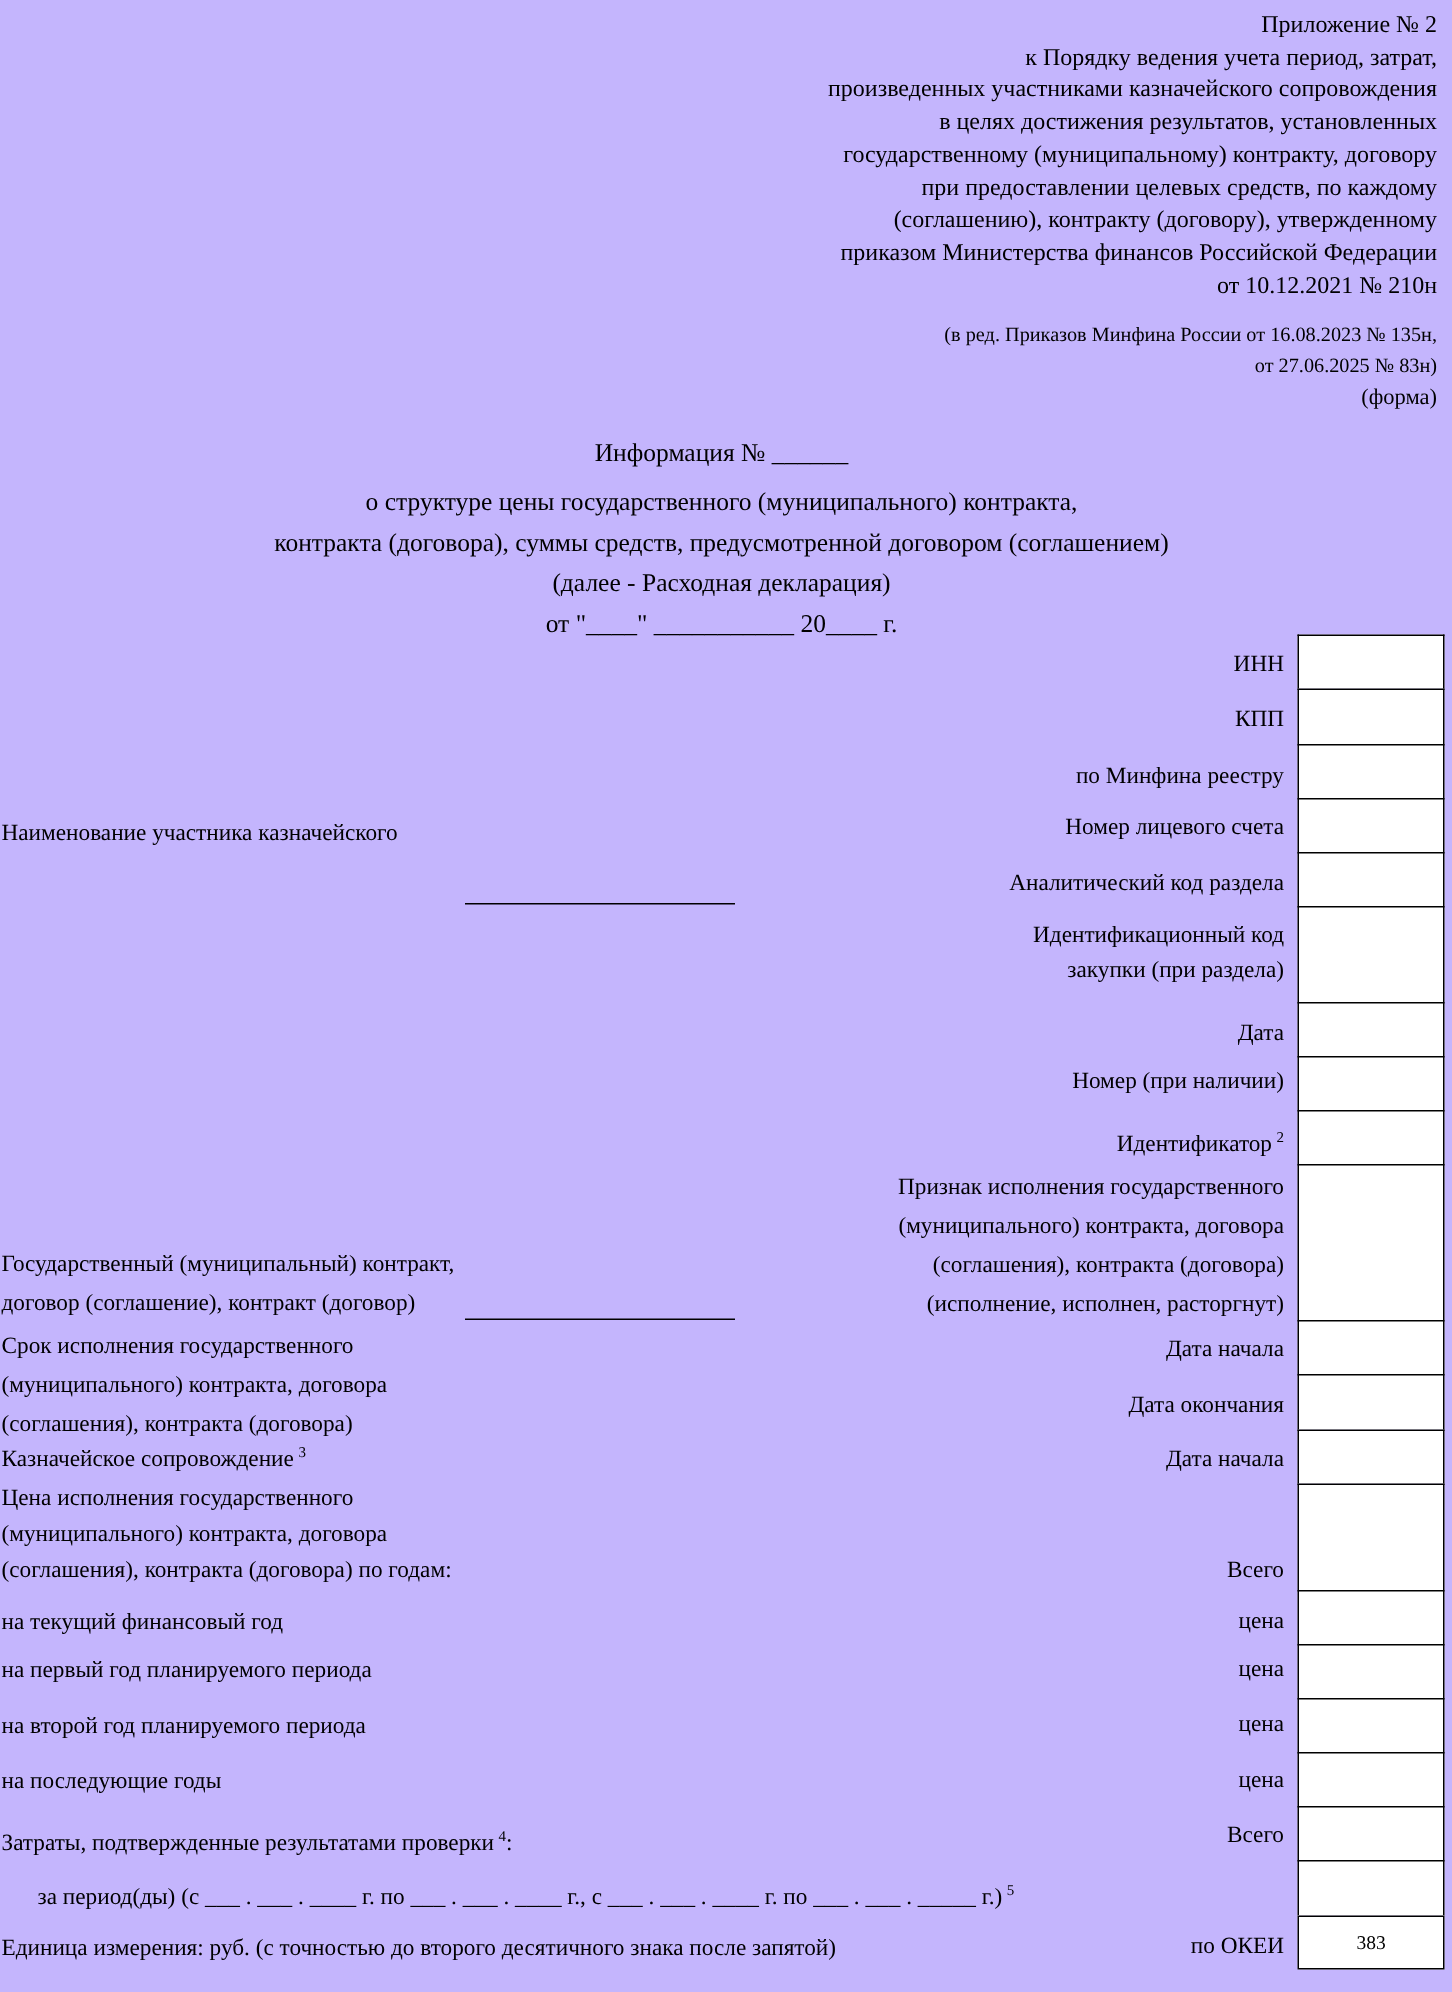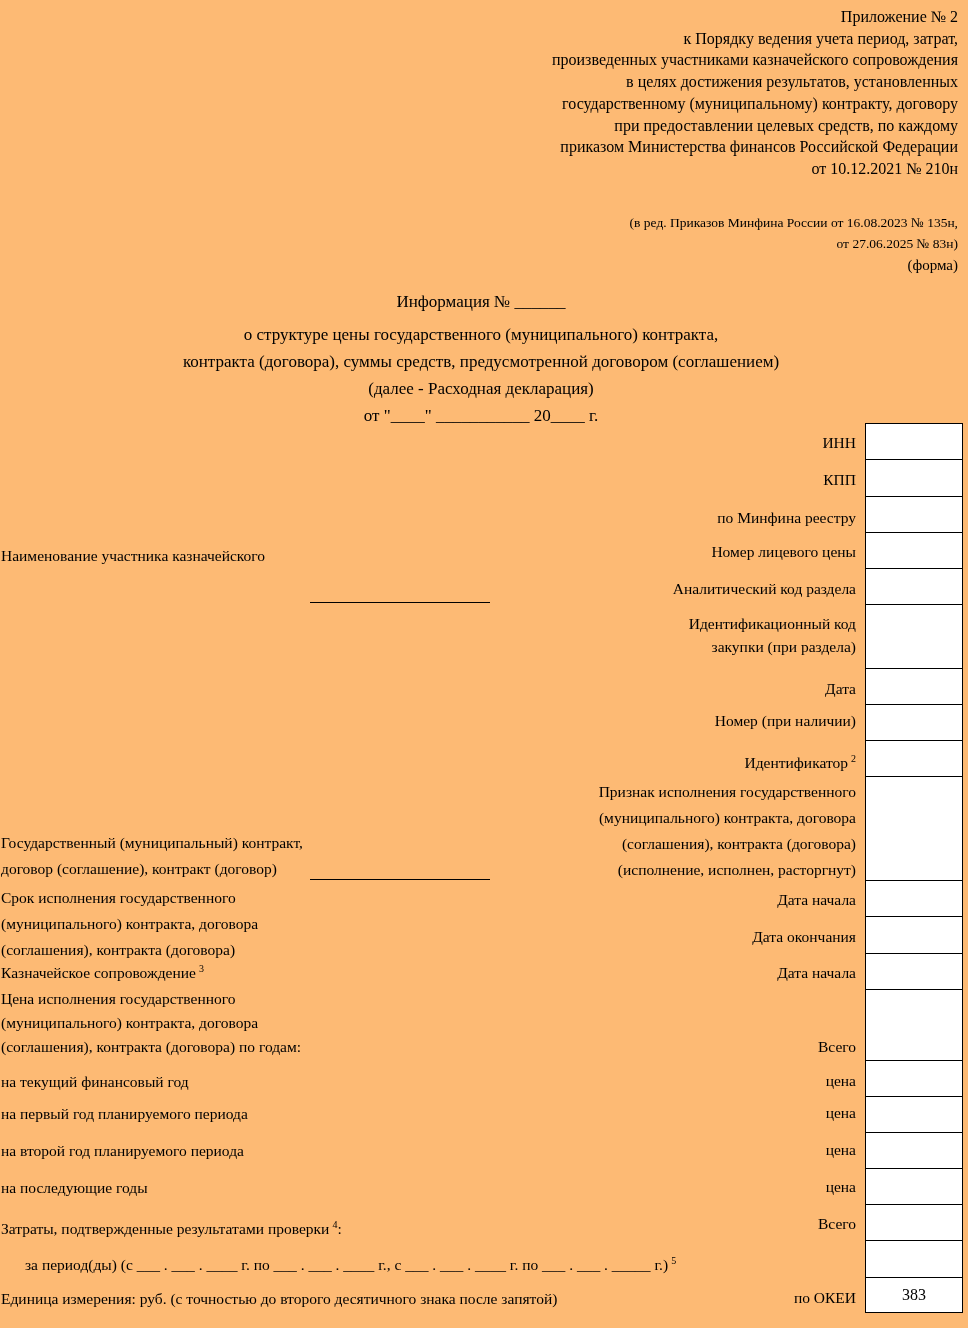--- a/index.html
+++ b/index.html
@@ -1,18 +1,18 @@
 <!DOCTYPE html>
 <html><head>
 <meta charset="utf-8">
 <style>
   html,body { margin:0; padding:0; background:#fff; }
   .page {
     position:relative; width:968px; height:1328px; overflow:hidden;
-    background:#fdba74; color:#000000;
+    background:#c4b5fd; color:#000000;
     font-family:"Liberation Serif","DejaVu Serif",serif;
   }
   .header {
     position:absolute; top:6px; right:10px; width:700px;
     text-align:right; font-size:16px; line-height:21.7px;
   }
   .amendment {
     position:absolute; top:212px; right:10px; width:700px;
     text-align:right; font-size:13.5px; line-height:21px;
   }
@@ -26,36 +26,37 @@
   .title .t1 { margin-bottom:6px; }
   .llabel { position:absolute; left:1px; font-size:15.5px; line-height:26px; }
   .rlabel { position:absolute; right:112px; font-size:15.5px; line-height:23px; text-align:right; }
   .fill-line { position:absolute; height:0; border-bottom:1px solid #000; }
   .boxcol { position:absolute; left:865px; top:423px; width:98px; }
   .cell {
     box-sizing:border-box; width:98px;
     border:1px solid #000; border-bottom:0; background:#fff;
   }
   .cell:last-child { border-bottom:1px solid #000; }
-  .okei-cell { display:flex; align-items:center; justify-content:center; font-size:16px; }
+  .okei-cell { display:flex; align-items:center; justify-content:center; font-size:13px; }
   sup { font-size:10px; margin-left:3px; }
   .nowrap { white-space:nowrap; }
 </style>
 </head>
 <body>
 
 <div class="page">
 
   <div class="header">
     <div>Приложение № 2</div>
     <div>к Порядку ведения учета период, затрат,</div>
     <div>произведенных участниками казначейского сопровождения</div>
     <div>в целях достижения результатов, установленных</div>
     <div>государственному (муниципальному) контракту, договору</div>
     <div>при предоставлении целевых средств, по каждому</div>
+    <div>(соглашению), контракту (договору), утвержденному</div>
     <div>приказом Министерства финансов Российской Федерации</div>
     <div>от 10.12.2021 № 210н</div>
   </div>
 
   <div class="amendment">
     <div>(в ред. Приказов Минфина России от 16.08.2023 № 135н,</div>
     <div>от 27.06.2025 № 83н)</div>
   </div>
 
   <div class="forma">(форма)</div>
@@ -100,21 +101,21 @@
 
   <div class="llabel nowrap" style="top:1212px;"><span>Затраты, подтвержденные результатами проверки</span><sup>4</sup><span>:</span></div>
 
   <div class="llabel nowrap" style="top:1248px;padding-left:24px;"><span>за период(ды) (с ___ . ___ . ____ г. по ___ . ___ . ____ г., с ___ . ___ . ____ г. по ___ . ___ . _____ г.)</span><sup>5</sup></div>
 
   <div class="llabel" style="top:1286px;">Единица измерения: руб. (с точностью до второго десятичного знака после запятой)</div>
 
   <div class="rlabel" style="top:431px;">ИНН</div>
   <div class="rlabel" style="top:468px;">КПП</div>
   <div class="rlabel" style="top:506px;">по Минфина реестру</div>
-  <div class="rlabel" style="top:540px;">Номер лицевого цены</div>
+  <div class="rlabel" style="top:540px;">Номер лицевого счета</div>
   <div class="rlabel" style="top:577px;">Аналитический код раздела</div>
 
   <div class="rlabel" style="top:612px;">
     <div>Идентификационный код</div>
     <div>закупки (при раздела)</div>
   </div>
 
   <div class="rlabel" style="top:677px;">Дата</div>
   <div class="rlabel" style="top:709px;">Номер (при наличии)</div>
   <div class="rlabel nowrap" style="top:747px;"><span>Идентификатор</span><sup>2</sup></div>

